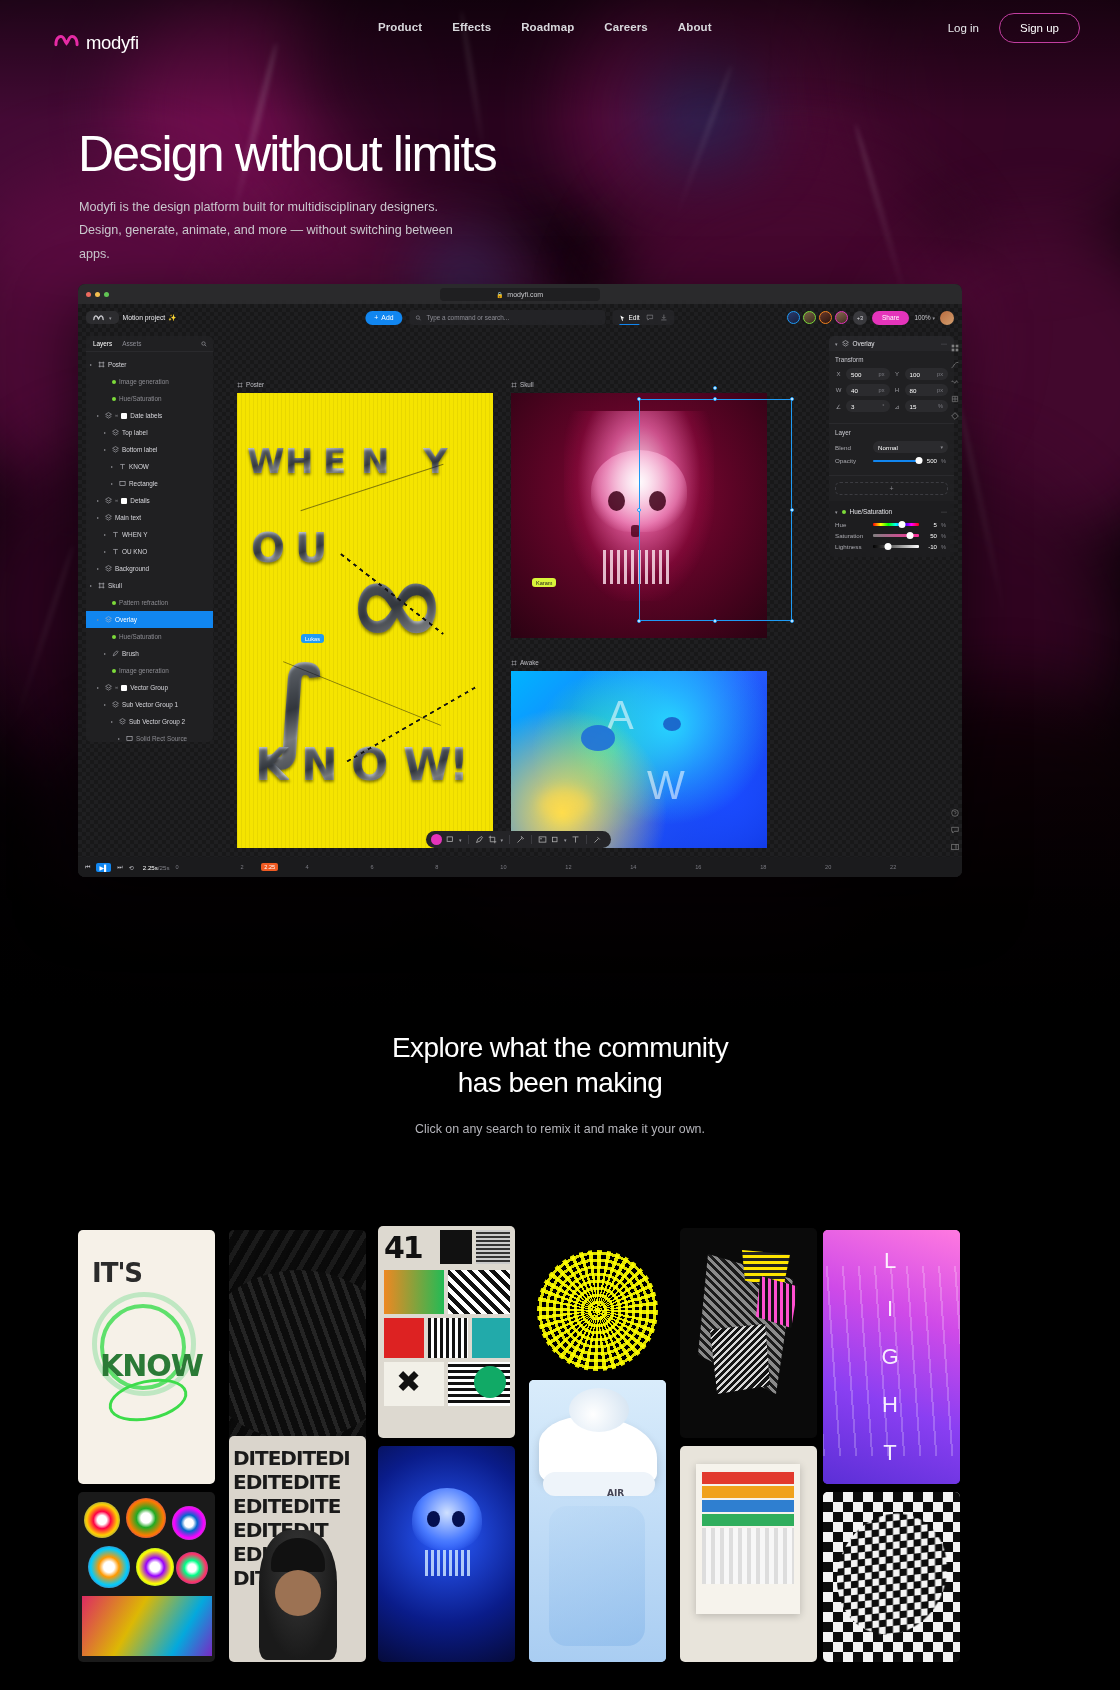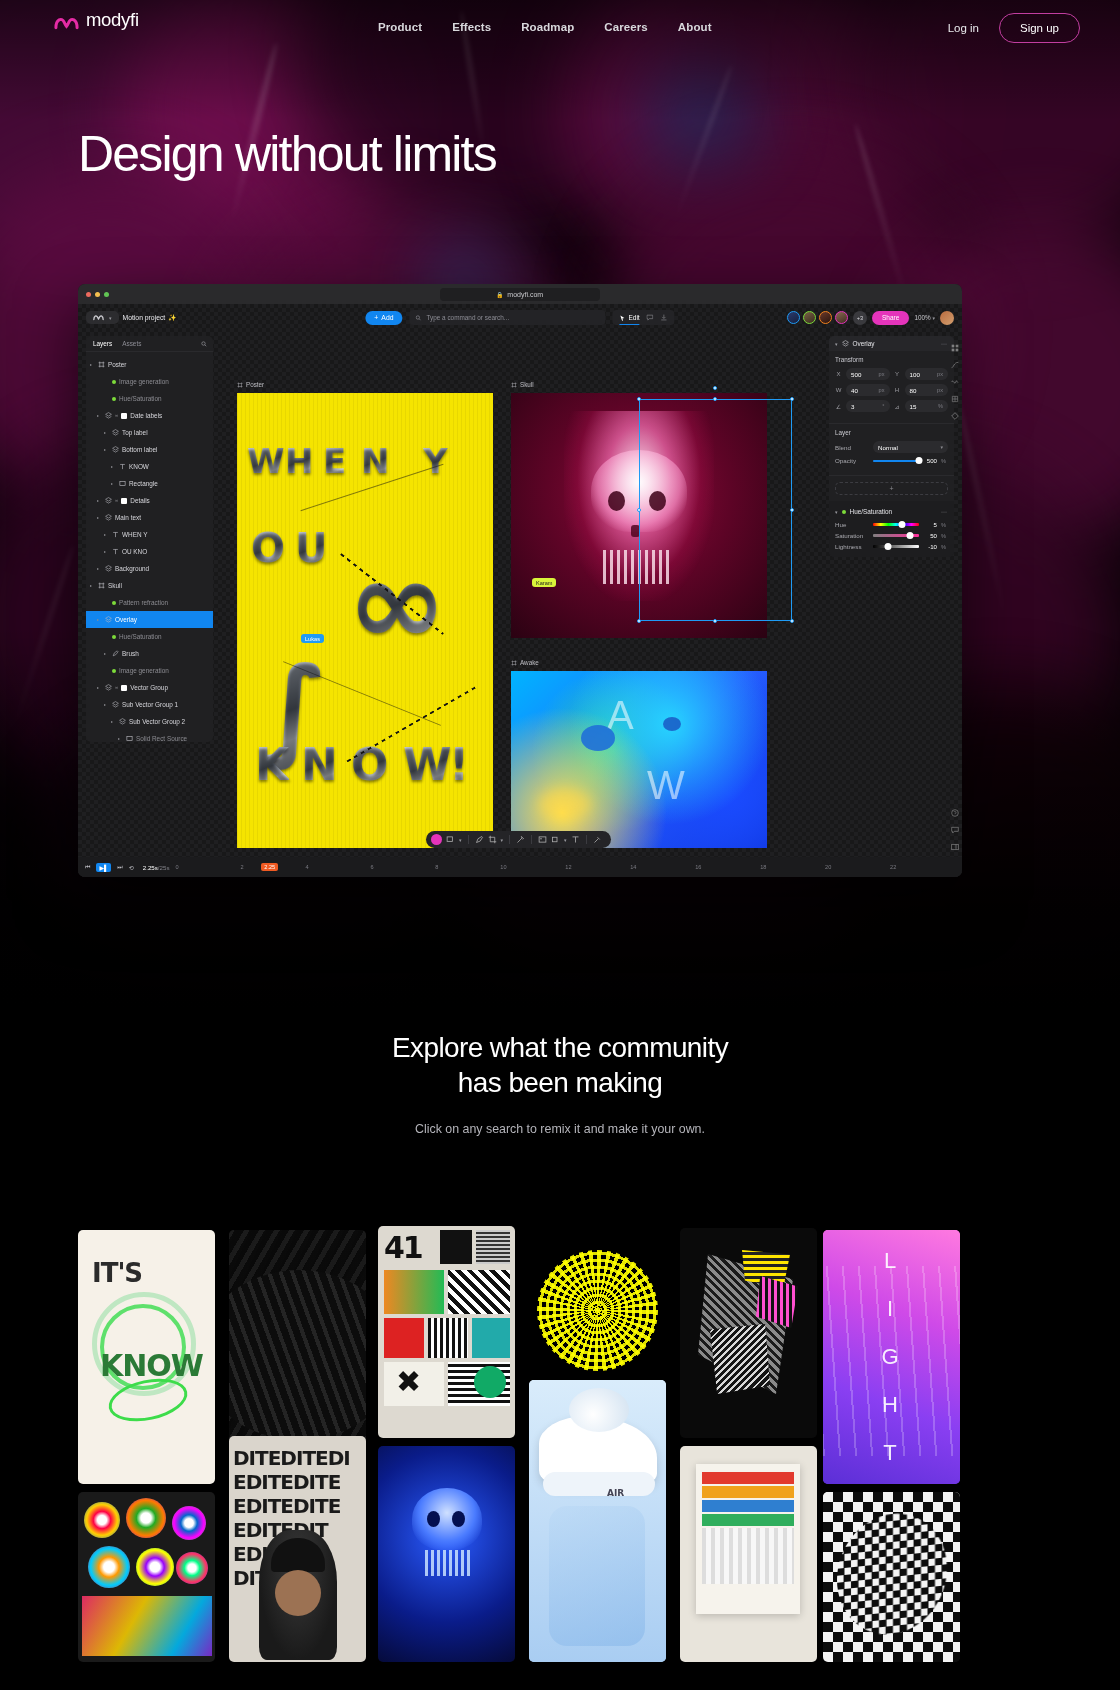--- a/index.html
+++ b/index.html
@@ -27,21 +27,21 @@
   .vein {
     position: absolute; background: linear-gradient(180deg, rgba(255,255,255,.55), rgba(255,255,255,0));
     filter: blur(2px); border-radius: 50%;
   }
 
   
   .nav {
     position: absolute; left: 0; top: 0; width: 1120px; height: 58px;
     display: flex; align-items: center; z-index: 40;
   }
-  .logo-wrap { position: absolute; left: 54px; top: 9px; display: flex; align-items: flex-end; gap: 7px; }
+  .logo-wrap { position: absolute; left: 54px; top: 32px; display: flex; align-items: flex-start; gap: 7px; }
   .logo-mark { width: 25px; height: 16px; }
   .logo-text { font-size: 18.5px; letter-spacing: -.3px; color: #fff; font-weight: 400; }
   .nav-links { position: absolute; left: 378px; top: 21px; display: flex; gap: 30px; font-weight: bold; }
   .nav-links a {
     font-size: 11.5px; color: #d8d8dc; text-decoration: none; letter-spacing: .1px;
   }
   .nav-right { position: absolute; right: 40px; top: 13px; display: flex; align-items: center; gap: 12px; }
   .login-link { font-size: 11.5px; color: #e9e9ec; text-decoration: none; padding: 0 8px; }
   .signup-btn {
     font-size: 11.5px; color: #fff; background: transparent;
@@ -405,20 +405,21 @@
       <a href="#">Careers</a>
       <a href="#">About</a>
     </div>
     <div class="nav-right">
       <a class="login-link" href="#">Log in</a>
       <button class="signup-btn">Sign up</button>
     </div>
   </div>
 
   <h1 class="hero-title">Design without limits</h1>
+  <p class="hero-sub">Modyfi is the design platform built for multidisciplinary designers. Design, generate, animate, and more — without switching between apps.</p>
 
   <div class="app-shot">
 
     <div class="browser-bar">
       <div class="dots">
         <div class="dot r"></div>
         <div class="dot y"></div>
         <div class="dot g"></div>
       </div>
       <div class="url-pill">

